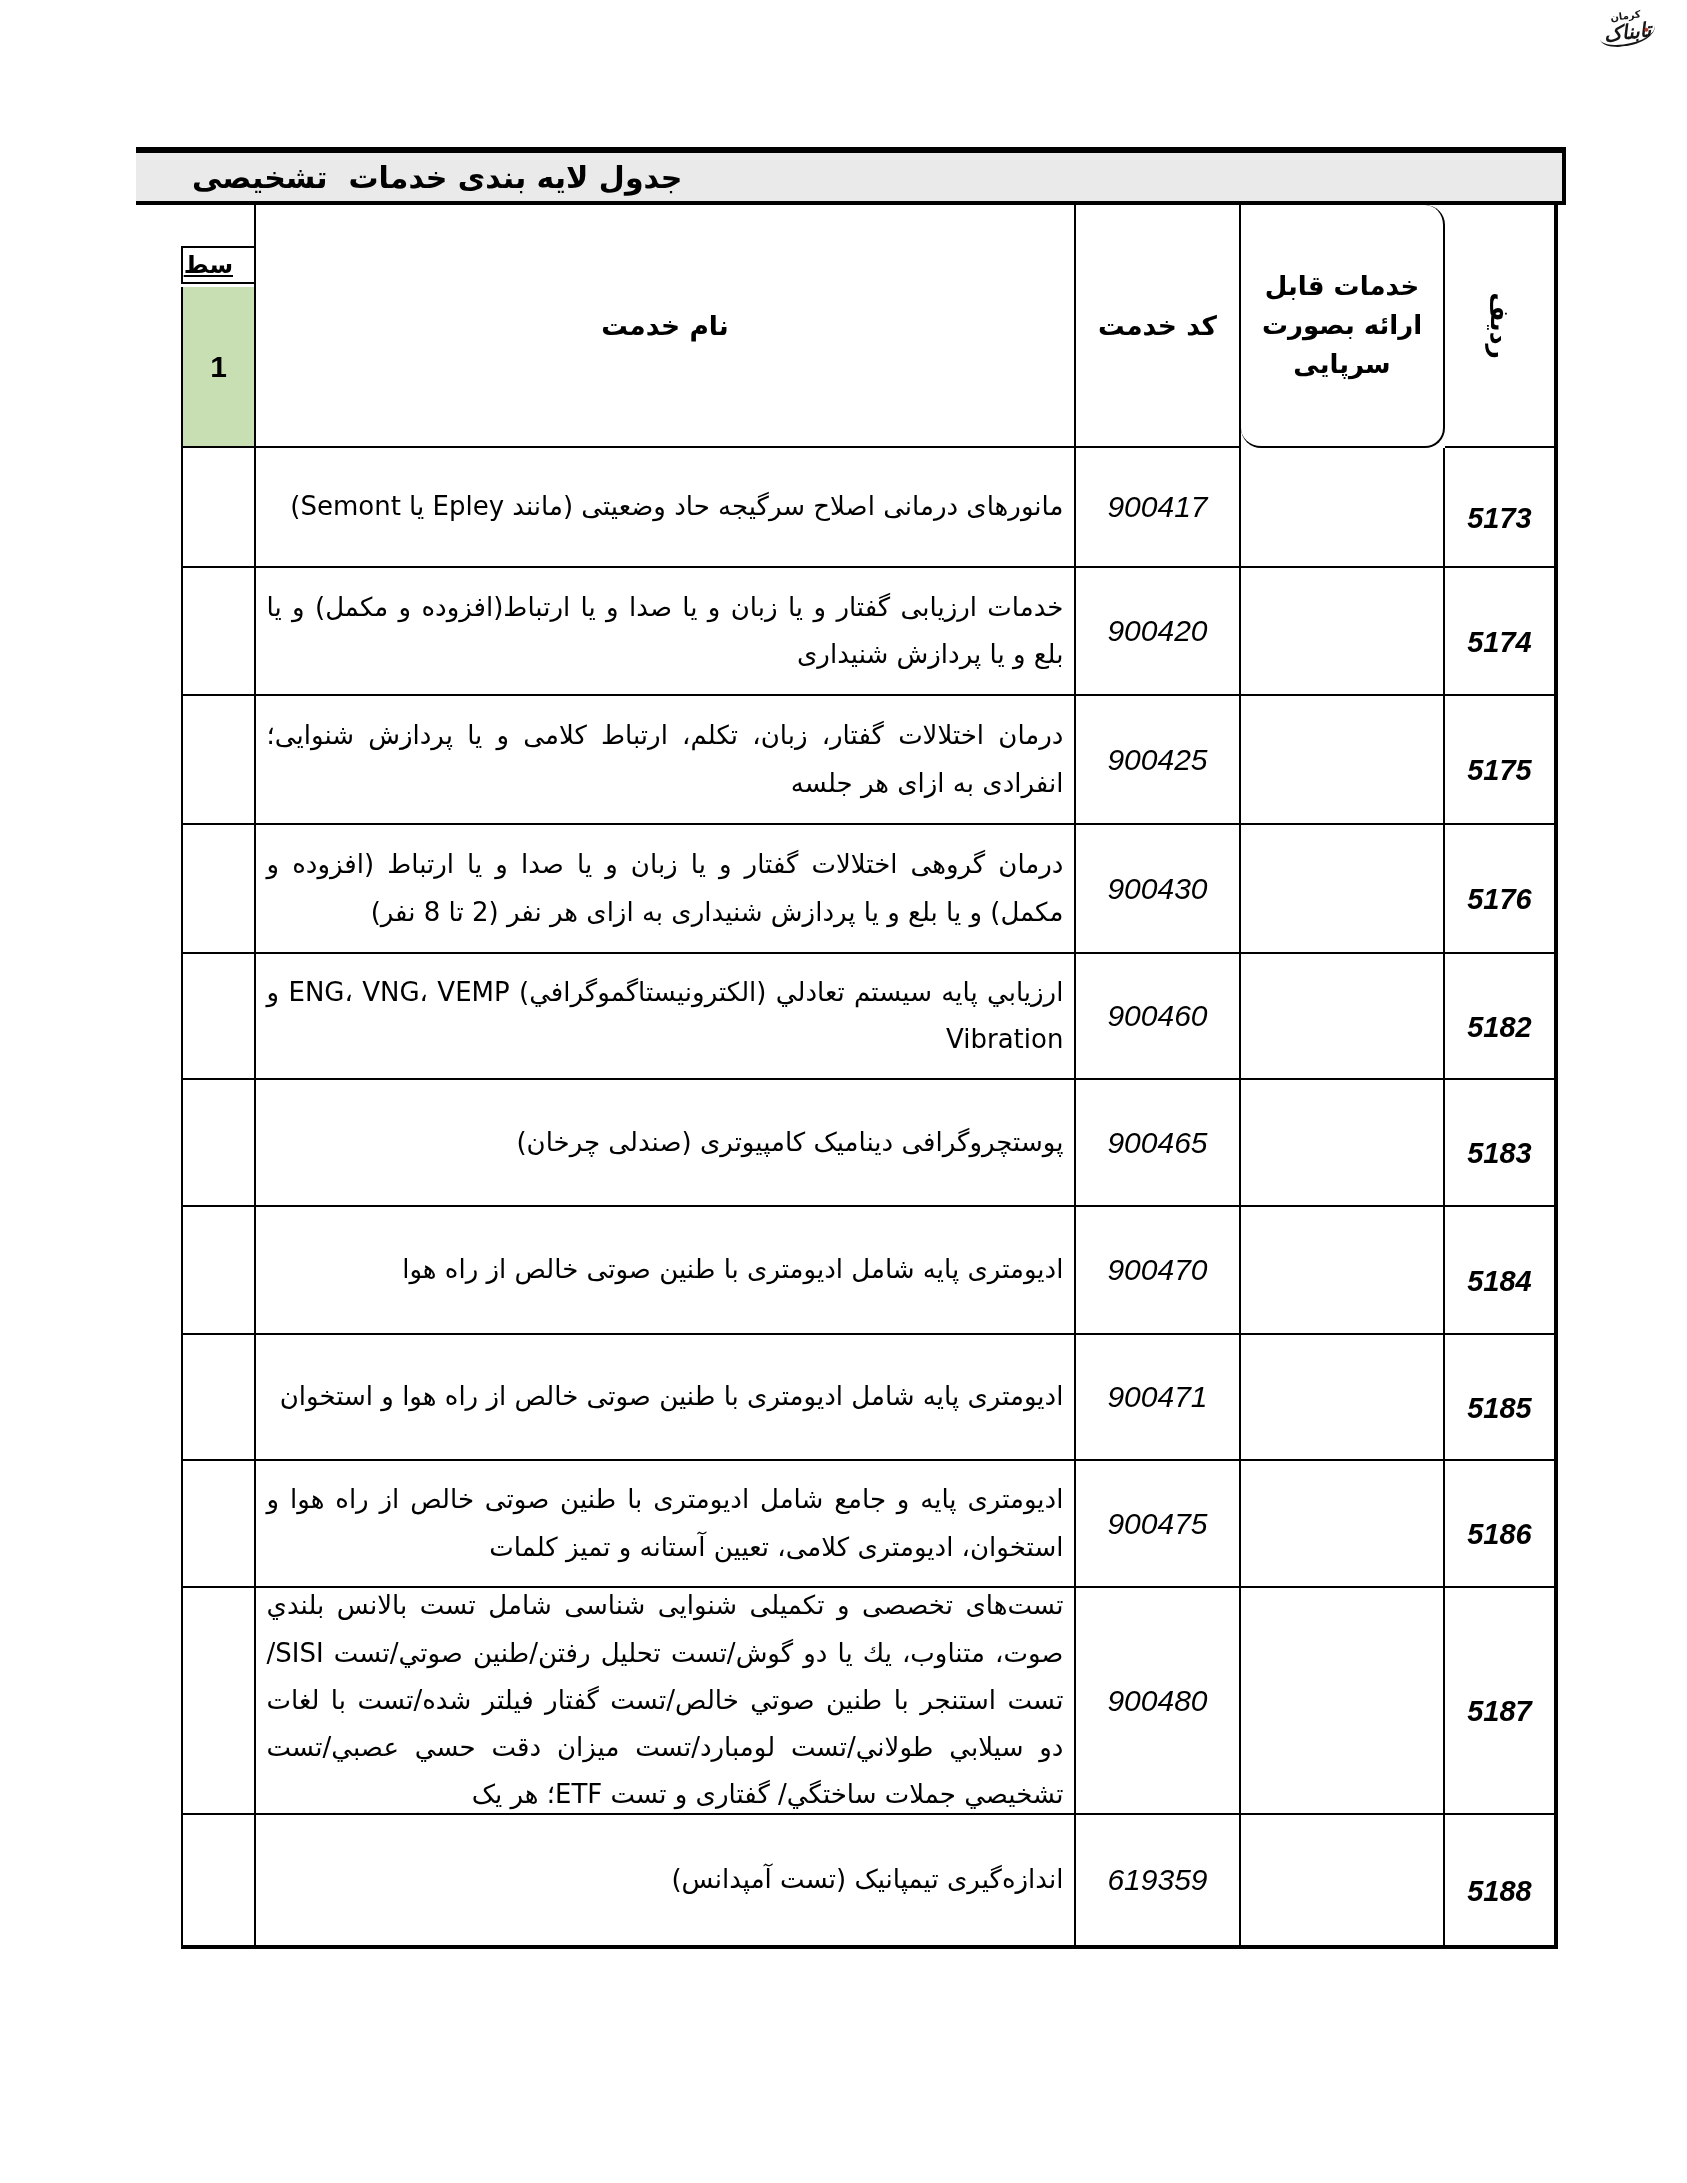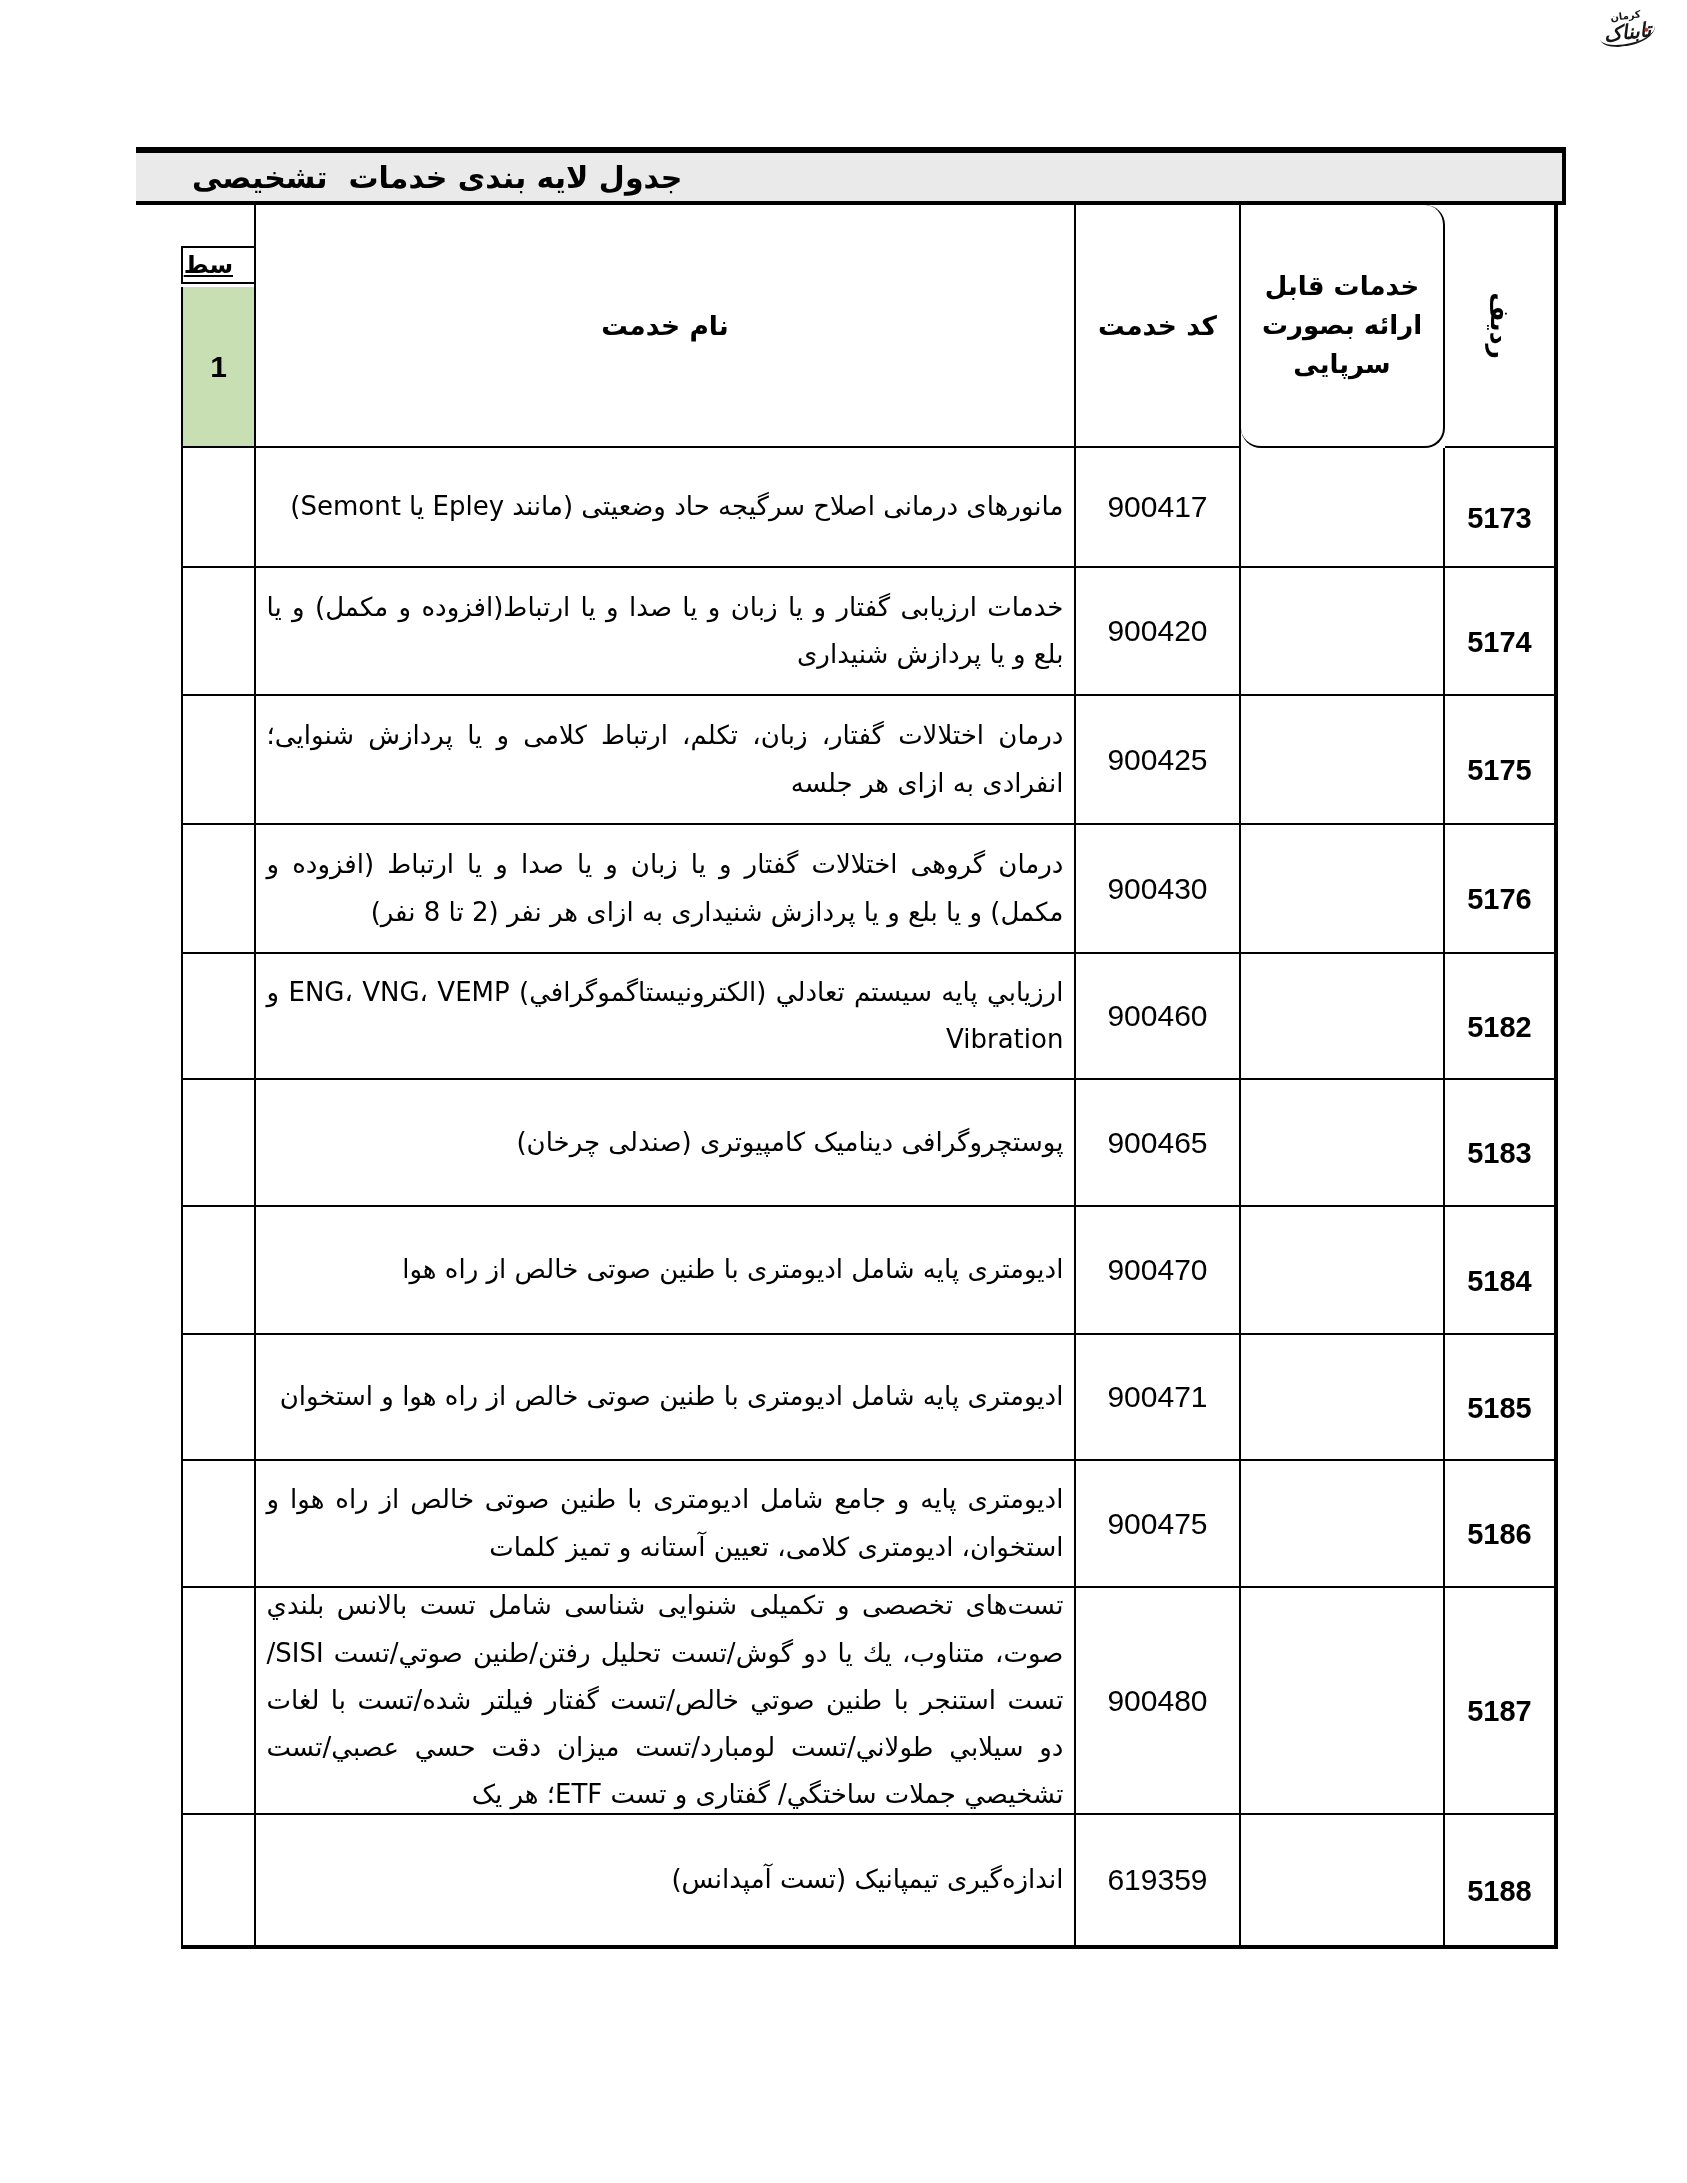--- a/index.html
+++ b/index.html
@@ -69,21 +69,21 @@
     font-family:"Liberation Sans",sans-serif;font-weight:bold;font-size:30px;
   }
   
   .name-cell{display:flex;align-items:center;}
   .name-cell p{
     margin:0;width:100%;direction:rtl;unicode-bidi:plaintext;
     text-align:justify;text-align-last:right;
     font-size:26px;line-height:1.82;padding:0 10.6px;
   }
   .num-cell{display:flex;align-items:center;justify-content:center;}
-  .num-cell p{margin:0;font-family:"Liberation Sans",sans-serif;font-size:30px;}
+  .num-cell p{margin:0;font-family:"Liberation Sans",sans-serif;font-size:30px;font-style:italic;}
   .radif-cell p{font-weight:bold;font-size:29px;margin-top:22px;}
 </style>
 </head>
 <body>
 
 <div class="page">
 
   <div class="logo">
     <span class="city">کرمان</span>
     <span class="brand">تابناک<span class="dot"></span></span>

